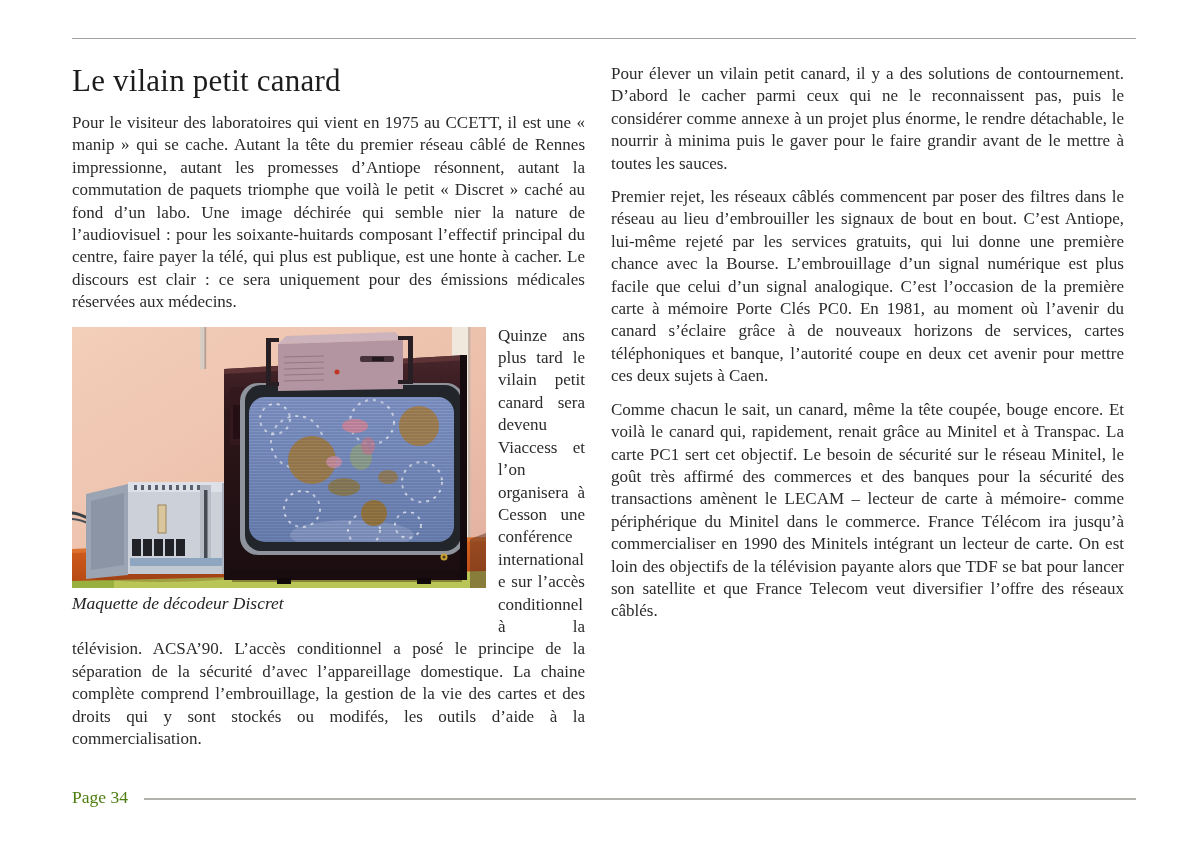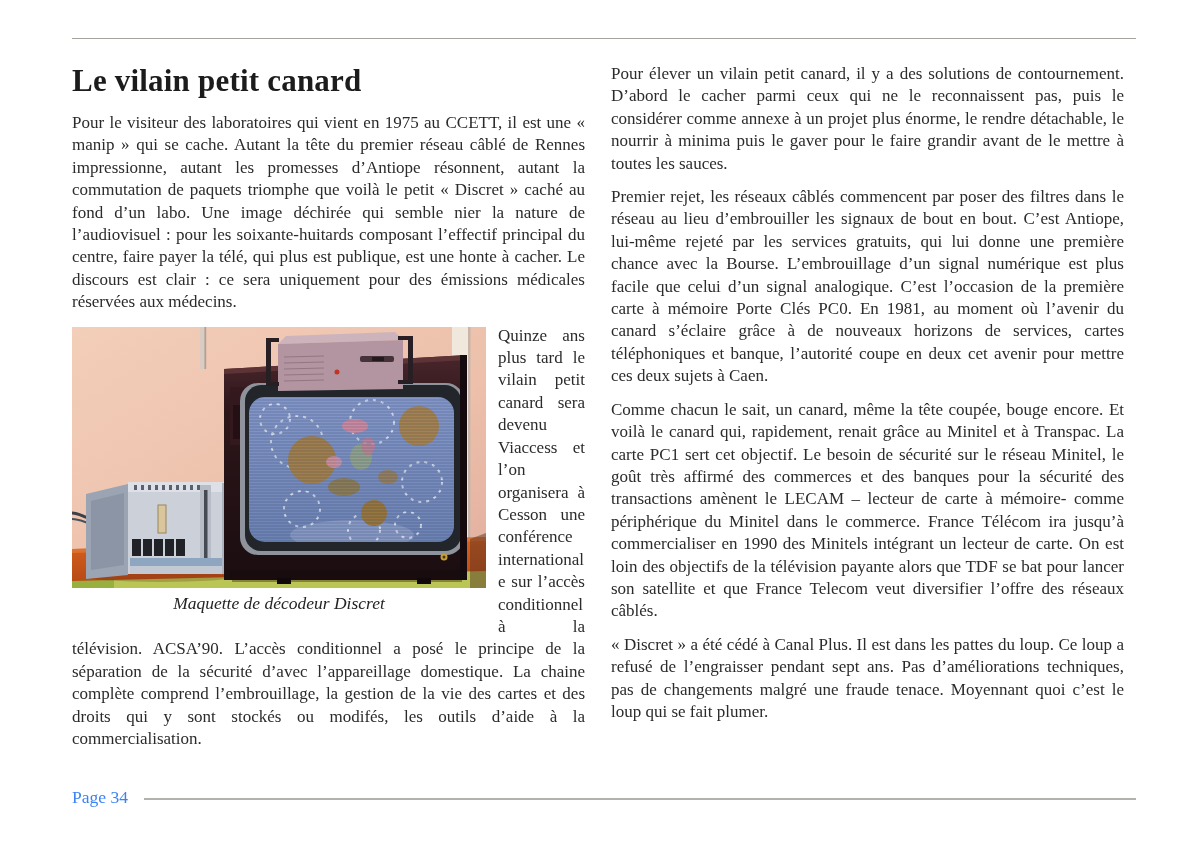--- a/index.html
+++ b/index.html
@@ -3,29 +3,29 @@
 <meta charset="utf-8">
 <style>
   html,body{margin:0;padding:0;background:#ffffff;}
   body{width:1200px;height:845px;overflow:hidden;
        font-family:"Liberation Serif","DejaVu Serif",serif;color:#2b2b2b;}
   .page{box-sizing:border-box;width:1200px;height:845px;padding:38px 64px 0 72px;}
   .top-rule{border:0;border-top:1px solid #a6a29d;margin:0 0 24px 0;}
   .columns{display:flex;gap:14px;}
   .col{width:525px;font-size:17px;line-height:22.4px;text-align:justify;}
   h1.title{font-size:31px;line-height:36px;margin:0 0 13px 0;color:#1c1c1c;
-           font-weight:bold;letter-spacing:.2px;}
+           font-weight:normal;letter-spacing:.2px;}
   .col p{margin:0 12px 11px 0;}
   .wrap-para{hyphens:auto;-webkit-hyphens:auto;overflow-wrap:break-word;}
   figure.photo{float:left;width:414px;margin:2px 12px 2px 0;padding:0;}
   figure.photo svg{display:block;}
-  figcaption{text-align:center;font-style:italic;font-size:17.5px;
+  figcaption{text-align:left;font-style:italic;font-size:17.5px;
              padding:4px 0 2px 0;color:#242424;}
   .footer{display:flex;align-items:center;margin-top:26px;}
-  .footer .page-num{font-size:17.5px;color:#3b82f6;white-space:nowrap;}
+  .footer .page-num{font-size:17.5px;color:#4d7c0f;white-space:nowrap;}
   .footer .footer-rule{flex:1;height:0;border-top:2.5px solid #b3b1ae;
                        margin-left:16px;position:relative;top:1px;}
 </style>
 </head>
 <body>
 
 <div class="page">
 
   <hr class="top-rule">
 
@@ -180,21 +180,20 @@
         </figure>
         <p class="wrap-para">Quinze ans plus tard le vilain petit canard sera devenu Viaccess et l’on organisera à Cesson une conférence internationale sur l’accès conditionnel à la télévision. ACSA’90. L’accès conditionnel a posé le principe de la séparation de la sécurité d’avec l’appareillage domestique. La chaine complète comprend l’embrouillage, la gestion de la vie des cartes et des droits qui y sont stockés ou modifés, les outils d’aide à la commercialisation.</p>
         <div style="clear:both"></div>
       </div>
     </div>
 
     <div class="col">
       <p>Pour élever un vilain petit canard, il y a des solutions de contournement. D’abord le cacher parmi ceux qui ne le reconnaissent pas, puis le considérer comme annexe à un projet plus énorme, le rendre détachable, le nourrir à minima puis le gaver pour le faire grandir avant de le mettre à toutes les sauces.</p>
       <p>Premier rejet, les réseaux câblés commencent par poser des filtres dans le réseau au lieu d’embrouiller les signaux de bout en bout. C’est Antiope, lui-même rejeté par les services gratuits, qui lui donne une première chance avec la Bourse. L’embrouillage d’un signal numérique est plus facile que celui d’un signal analogique. C’est l’occasion de la première carte à mémoire Porte Clés PC0. En 1981, au moment où l’avenir du canard s’éclaire grâce à de nouveaux horizons de services, cartes téléphoniques et banque, l’autorité coupe en deux cet avenir pour mettre ces deux sujets à Caen.</p>
       <p>Comme chacun le sait, un canard, même la tête coupée, bouge encore. Et voilà le canard qui, rapidement, renait grâce au Minitel et à Transpac. La carte PC1 sert cet objectif. Le besoin de sécurité sur le réseau Minitel, le goût très affirmé des commerces et des banques pour la sécurité des transactions amènent le LECAM – lecteur de carte à mémoire- comme périphérique du Minitel dans le commerce. France Télécom ira jusqu’à commercialiser en 1990 des Minitels intégrant un lecteur de carte. On est loin des objectifs de la télévision payante alors que TDF se bat pour lancer son satellite et que France Telecom veut diversifier l’offre des réseaux câblés.</p>
-      <p>« Discret » a été cédé à Canal Plus. Il est dans les pattes du loup. Ce loup a refusé de l’engraisser pendant sept ans. Pas d’améliorations techniques, pas de changements malgré une fraude tenace. Moyennant quoi c’est le loup qui se fait plumer.</p>
     </div>
 
   </div>
 
   <div class="footer">
     <span class="page-num">Page 34</span>
     <div class="footer-rule"></div>
   </div>
 
 </div>

